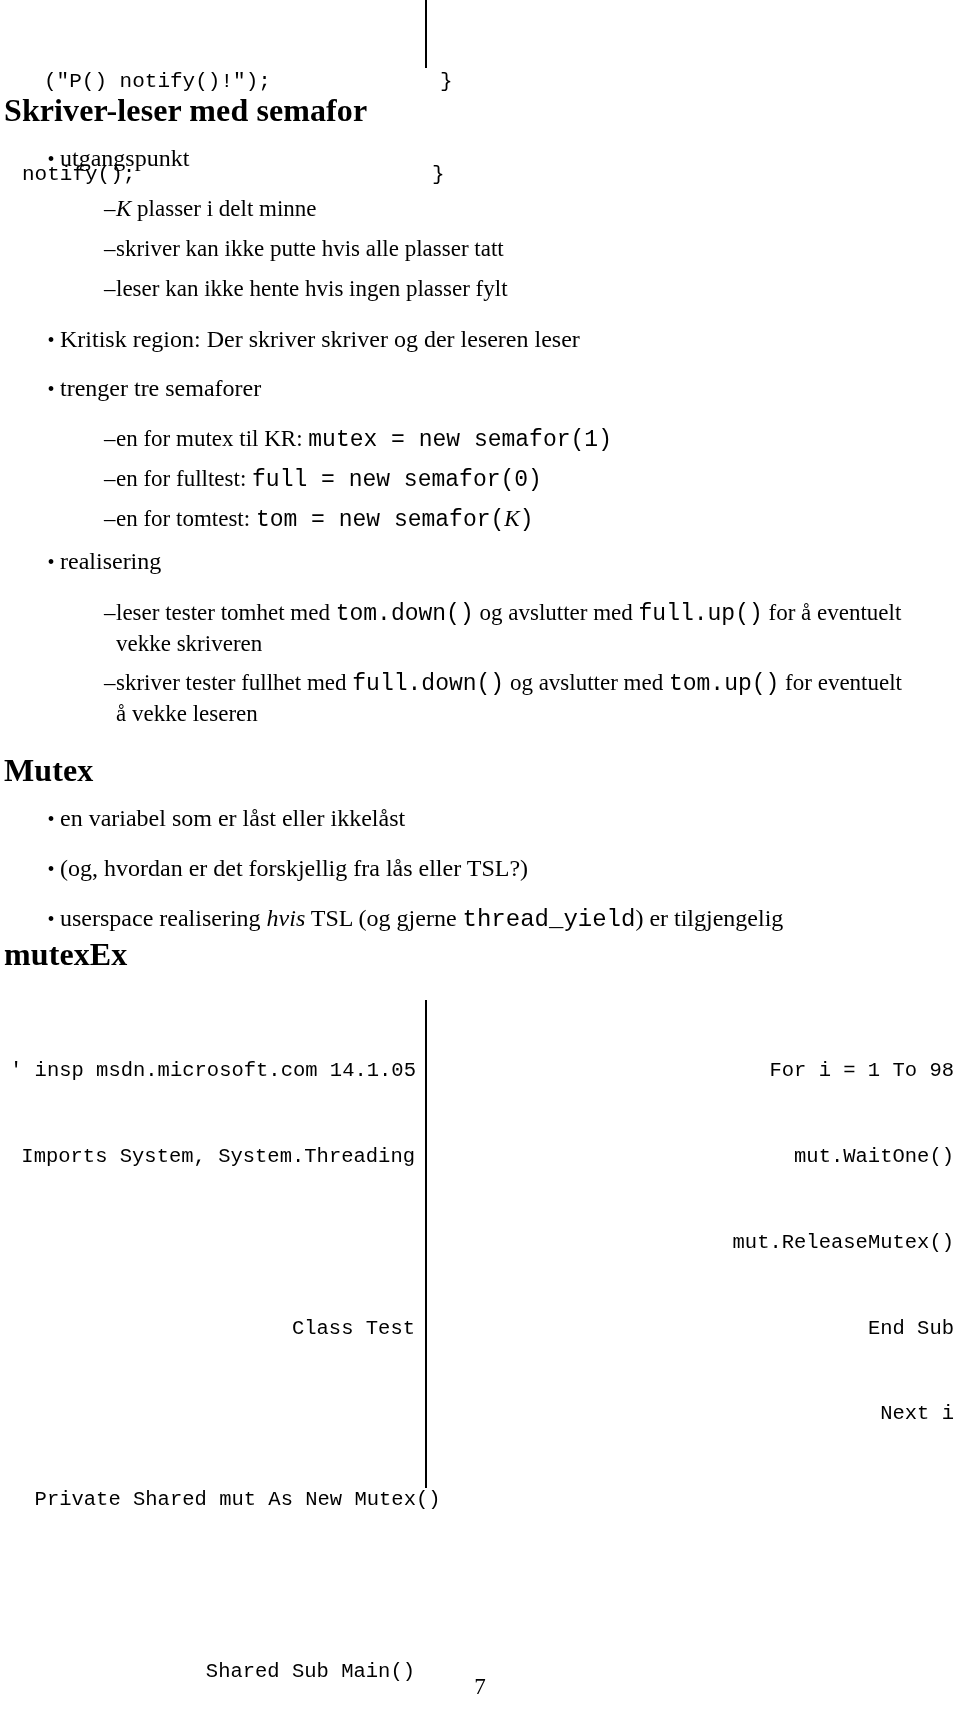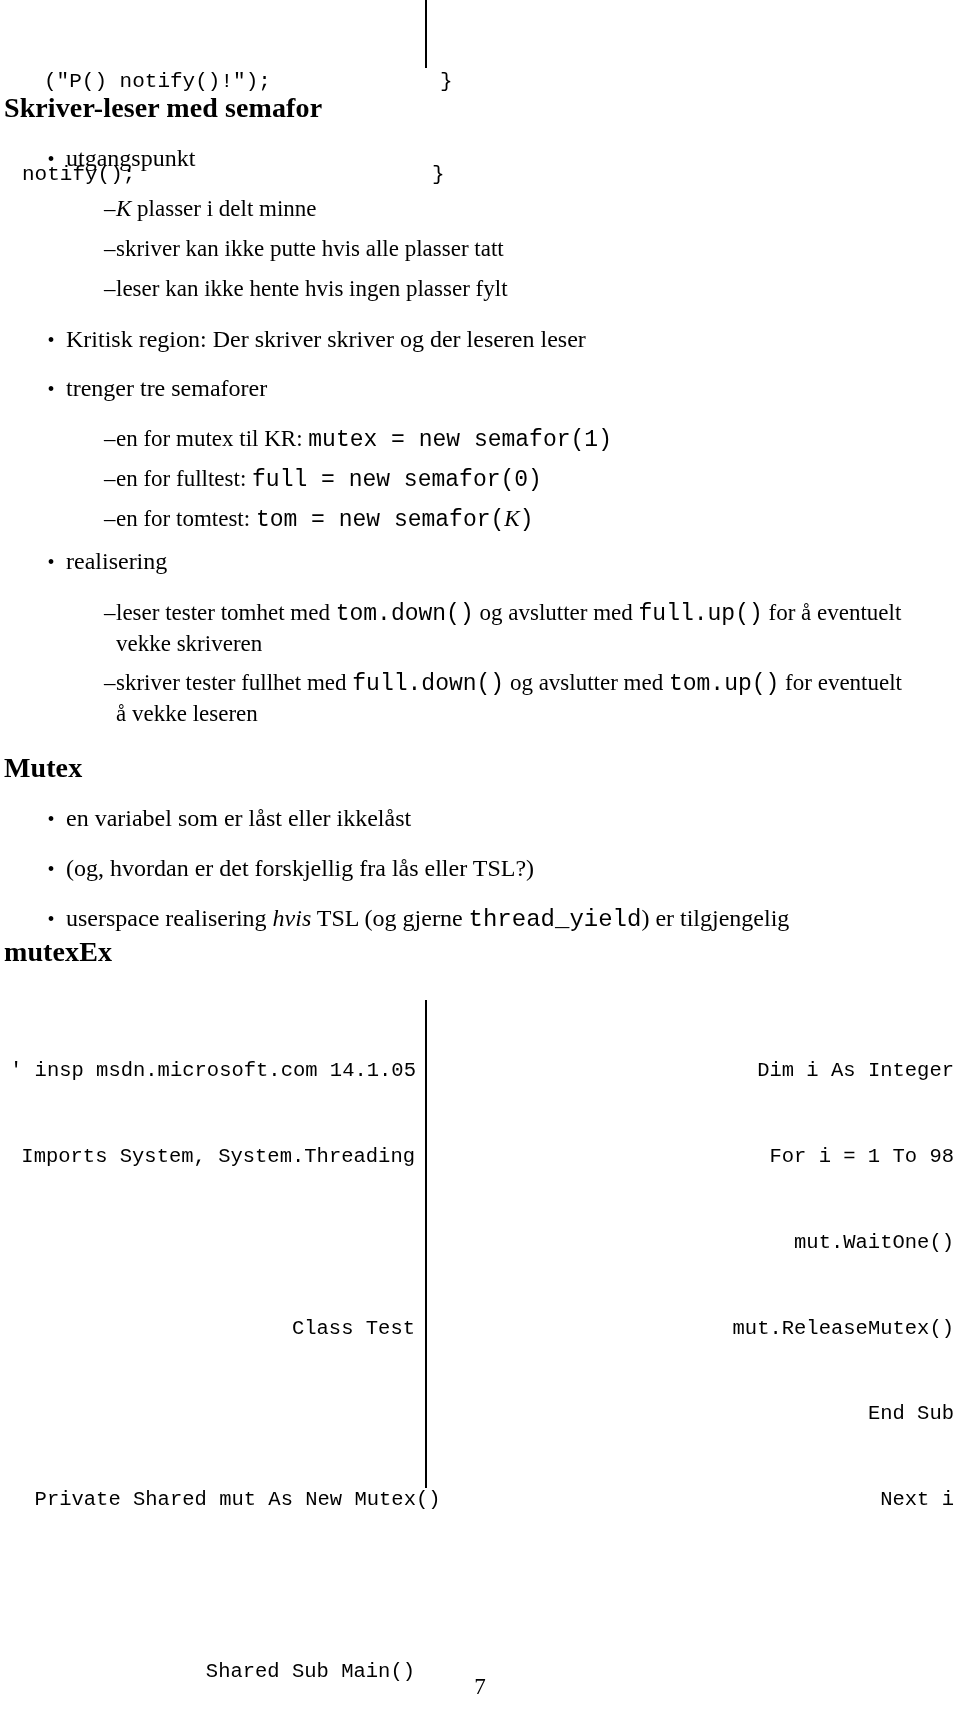--- a/index.html
+++ b/index.html
@@ -69,21 +69,21 @@
     width: 2px;
     height: 68px;
     background: #000;
   }
 
   
   .heading {
     position: absolute;
     left: 4px;
     font-weight: bold;
-    font-size: 28px;
+    font-size: 32px;
     letter-spacing: 0.1px;
   }
   #heading-skriver { top: 92px; }
   #heading-mutex   { top: 752px; }
   #heading-mutexex { top: 936px; }
 
   
   .lvl1 {
     position: absolute;
     left: 44px;
@@ -94,21 +94,21 @@
     position: absolute;
     left: 0px;
     top: 1px;
     width: 14px;
     text-align: center;
     font-size: 20px;
     line-height: 30px;
   }
   .lvl1 > .txt {
     display: block;
-    margin-left: 22px;
+    margin-left: 16px;
   }
 
   .lvl2 {
     position: absolute;
     left: 104px;
     font-size: 23px;
     line-height: 29px;
   }
   .lvl2 > .dash {
     position: absolute;
@@ -278,21 +278,20 @@
       
       
       
       
       
       
       
     </div>
 
     <div class="col col-right">
-      <span class="codeline">    Dim i As Integer</span>
       <span class="codeline">    For i = 1 To 98</span>
       <span class="codeline">      mut.WaitOne()</span>
       <span class="codeline">      mut.ReleaseMutex()</span>
       <span class="codeline">  End Sub</span>
       <span class="codeline">    Next i</span>
       <span class="codeline"></span>
       
       
       
       

